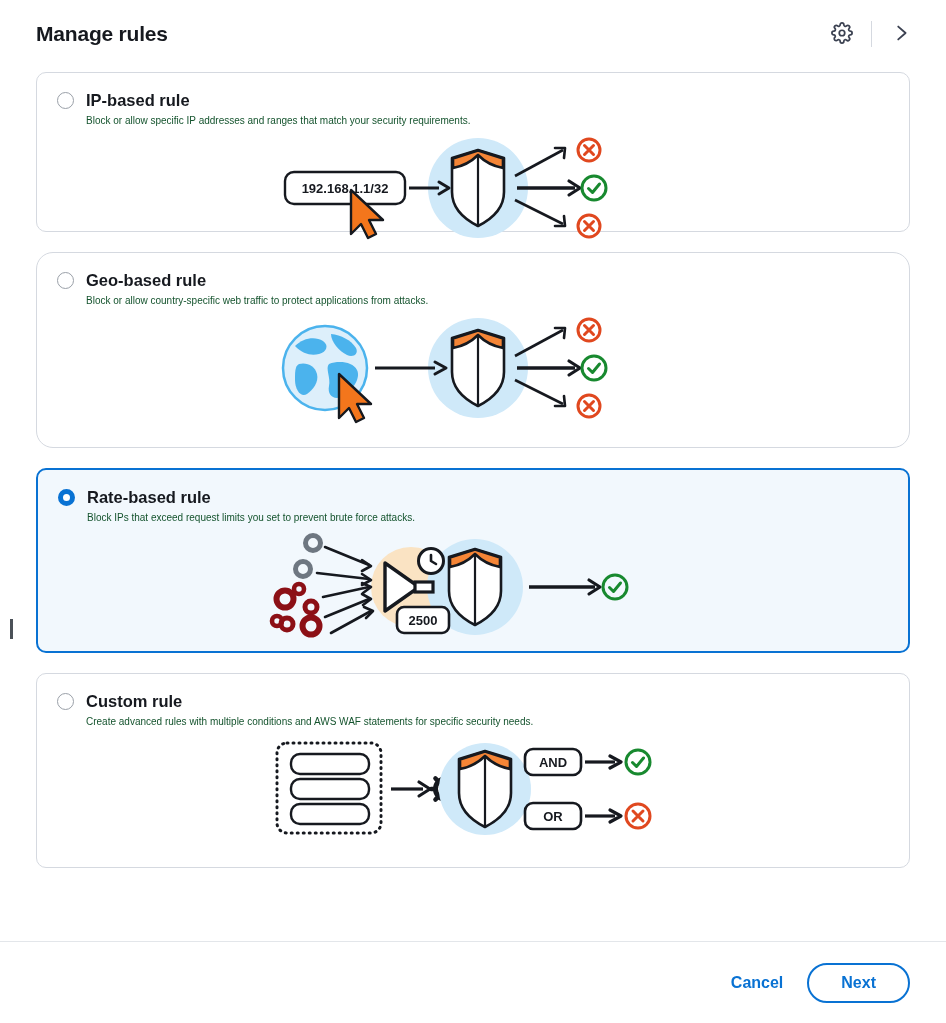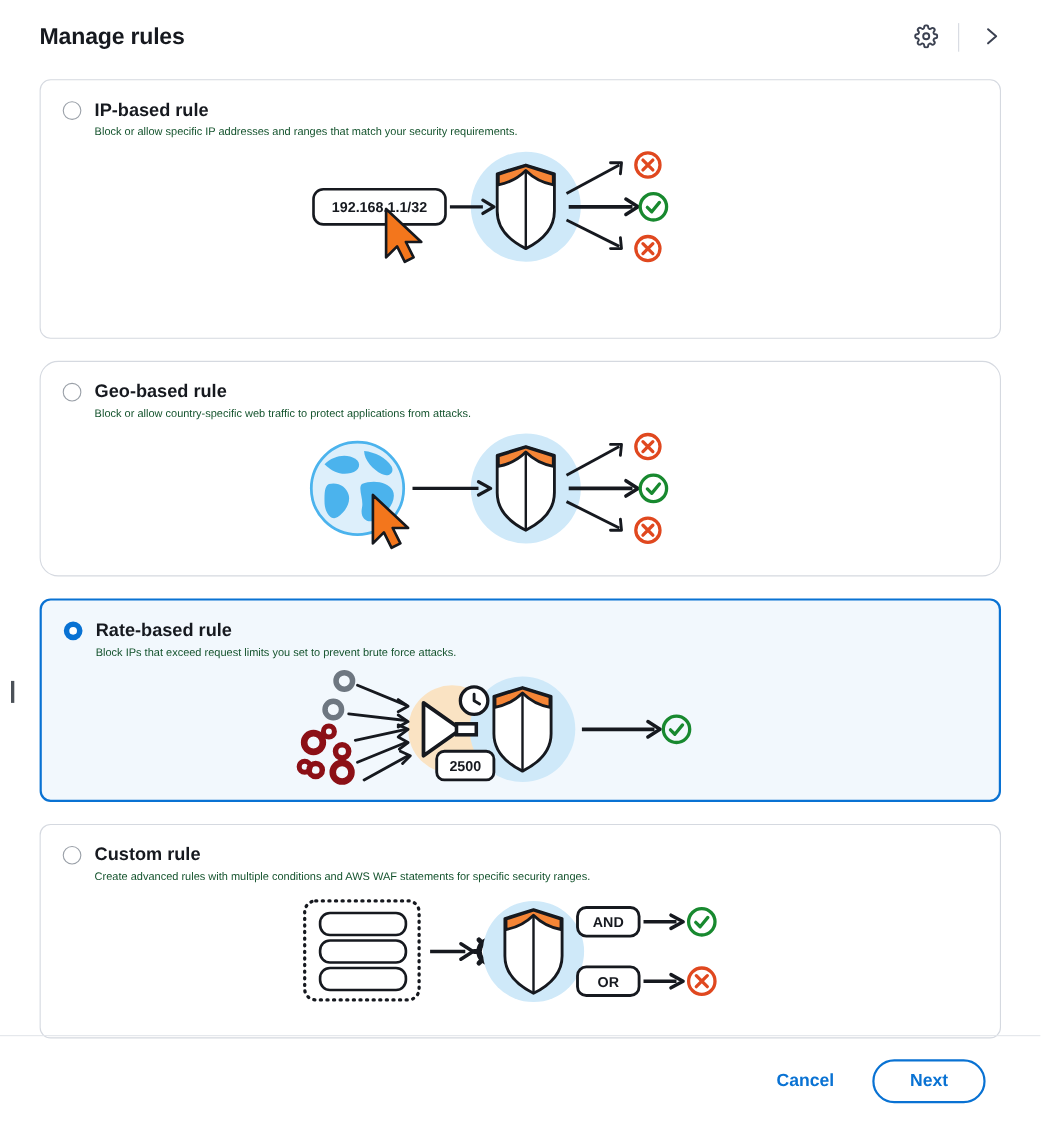--- a/index.html
+++ b/index.html
@@ -49,22 +49,22 @@
   }
   .card-texts { padding-top: 0; }
   .card-title { font-size: 16.5px; font-weight: 600; color: #16191f; line-height: 1.35; }
   .card-desc { font-size: 10px; color: #14532d; margin-top: 3px; line-height: 1.4; }
   .illus { display: flex; justify-content: center; align-items: center; margin-top: 4px; }
 
   
   .footer-sep { position: absolute; left: 0; right: 0; top: 941px; height: 1px; background: #e3e6ea; }
   .footer {
     position: absolute; left: 0; right: 0; top: 942px; height: 81px;
-    display: flex; align-items: center; justify-content: flex-end; gap: 31px;
-    padding-right: 50px;
+    display: flex; align-items: center; justify-content: flex-end; gap: 20px;
+    padding-right: 36px;
   }
   .btn-link {
     background: none; border: none; color: #0972d3; font-size: 16px; font-weight: bold;
     cursor: pointer; padding: 6px 4px; font-family: "Liberation Sans", sans-serif;
   }
   .btn-primary {
     background: #ffffff; border: 2px solid #0972d3; color: #0972d3;
     font-size: 16px; font-weight: bold; border-radius: 22px;
     padding: 9px 32px; cursor: pointer; font-family: "Liberation Sans", sans-serif;
   }
@@ -99,21 +99,21 @@
           </svg>
         </span>
       </button>
     </div>
   </div>
 
   <div class="caret"></div>
 
   <div class="cards">
 
-    <div class="card" style="height:236px;">
+    <div class="card" style="height:160px;">
       <div class="card-head">
         <div class="radio"></div>
         <div class="card-texts">
           <div class="card-title">IP-based rule</div>
           <div class="card-desc">Block or allow specific IP addresses and ranges that match your security requirements.</div>
         </div>
       </div>
       <div class="illus">
         <svg width="420" height="112" viewBox="0 0 420 112">
 
@@ -282,21 +282,21 @@
           </g>
         </svg>
       </div>
     </div>
 
     <div class="card" style="height:195px;">
       <div class="card-head">
         <div class="radio"></div>
         <div class="card-texts">
           <div class="card-title">Custom rule</div>
-          <div class="card-desc">Create advanced rules with multiple conditions and AWS WAF statements for specific security ranges.</div>
+          <div class="card-desc">Create advanced rules with multiple conditions and AWS WAF statements for specific security needs.</div>
         </div>
       </div>
       <div class="illus">
         <svg width="420" height="110" viewBox="0 0 420 110">
 
           <rect x="14" y="10" width="104" height="90" rx="10" fill="none" stroke="#16191f" stroke-width="3" stroke-dasharray="1 5" stroke-linecap="round"></rect>
           <rect x="28" y="21" width="78" height="20" rx="9" fill="#ffffff" stroke="#16191f" stroke-width="2.4"></rect>
           <rect x="28" y="46" width="78" height="20" rx="9" fill="#ffffff" stroke="#16191f" stroke-width="2.4"></rect>
           <rect x="28" y="71" width="78" height="20" rx="9" fill="#ffffff" stroke="#16191f" stroke-width="2.4"></rect>
 

